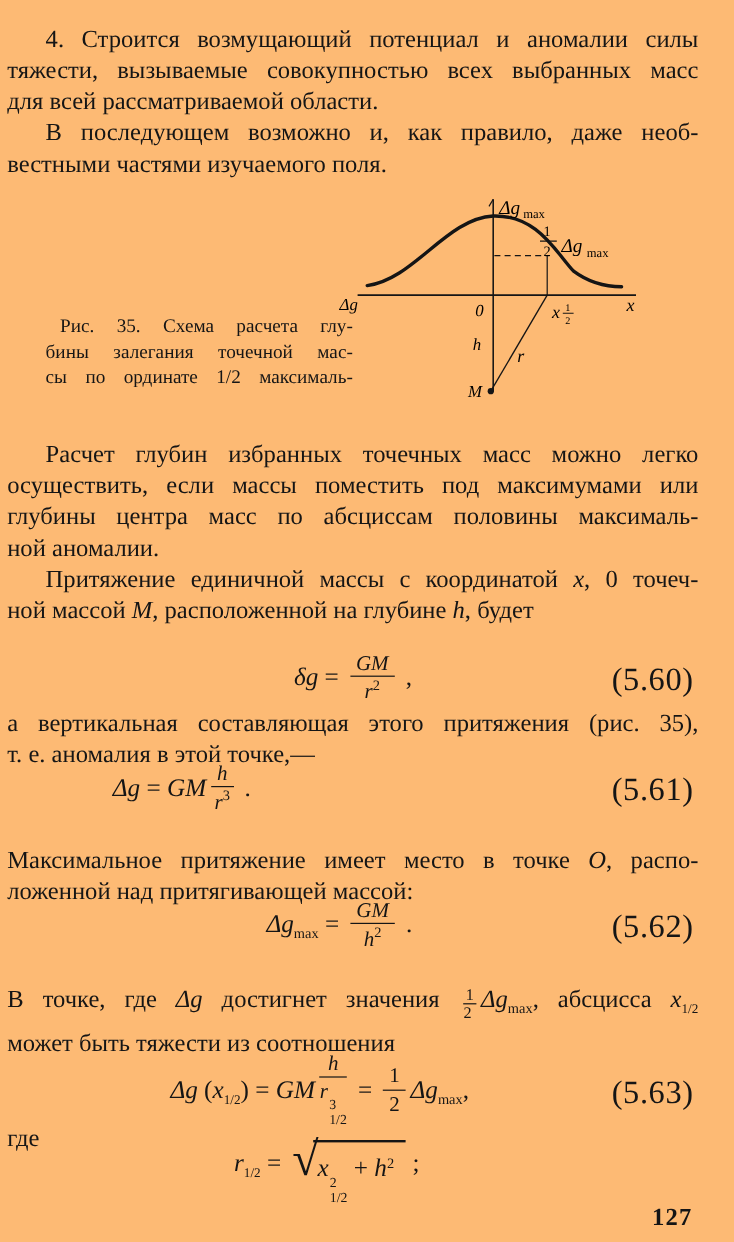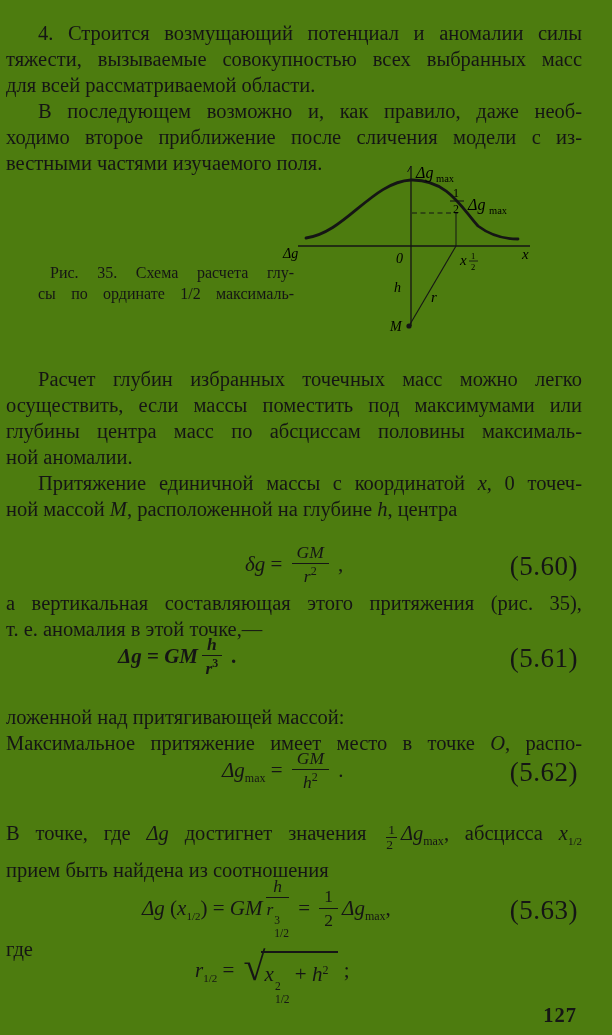--- a/index.html
+++ b/index.html
@@ -1,18 +1,18 @@
 <!DOCTYPE html>
 <html><head>
 <meta charset="utf-8">
 <style>
   html,body{margin:0;padding:0;background:#e8e8e4;}
   .page{
     position:relative;width:612px;height:1035px;margin:0 auto;
-    background:#4d7c0f;color:#151515;overflow:hidden;
+    background:#fdba74;color:#151515;overflow:hidden;
     font-family:"Liberation Serif","DejaVu Serif",serif;
     font-size:20.5px;line-height:26px;
   }
   .block{position:absolute;left:6px;width:576px;}
   .tline{height:26px;white-space:nowrap;}
   .jl{text-align:justify;text-align-last:justify;white-space:normal;}
   .ll{text-align:left;}
   .ind{padding-left:32px;}
   .it{font-style:italic;}
   sub.s{font-size:12px;font-style:normal;vertical-align:-5px;letter-spacing:0;}
@@ -42,21 +42,20 @@
 </head>
 <body>
 
 <div class="page">
 
   <div class="block" style="top:20px;">
     <div class="tline jl ind">4. Строится возмущающий потенциал и аномалии силы</div>
     <div class="tline jl">тяжести, вызываемые совокупностью всех выбранных масс</div>
     <div class="tline ll">для всей рассматриваемой области.</div>
     <div class="tline jl ind">В последующем возможно и, как правило, даже необ-</div>
-    <div class="tline jl">ходимо второе приближение после сличения модели с из-</div>
     <div class="tline ll">вестными частями изучаемого поля.</div>
   </div>
 
   <div style="position:absolute;left:278px;top:158px;width:334px;height:195px;">
     <svg width="334" height="195" viewBox="0 0 334 195">
 
       <line x1="20" y1="88" x2="252" y2="88" stroke="#151515" stroke-width="1.5"></line>
 
       <line x1="133" y1="8" x2="133" y2="168" stroke="#151515" stroke-width="1.3"></line>
       <line x1="133" y1="8" x2="129.5" y2="14" stroke="#151515" stroke-width="1"></line>
@@ -90,60 +89,61 @@
 
       <text x="244" y="101" font-size="15" font-style="italic">x</text>
       <text x="116" y="134" font-size="14" font-style="italic">h</text>
       <text x="153" y="144" font-size="15" font-style="italic">r</text>
       <text x="112" y="173" font-size="14" font-style="italic">M</text>
     </svg>
   </div>
 
   <div class="caption">
     <div class="jl cind">Рис. 35. Схема расчета глу-</div>
+    <div class="jl">бины залегания точечной мас-</div>
     <div class="jl">сы по ординате 1/2 максималь-</div>
   </div>
 
   <div class="block" style="top:366px;">
     <div class="tline jl ind">Расчет глубин избранных точечных масс можно  легко</div>
     <div class="tline jl">осуществить, если массы поместить под максимумами или</div>
     <div class="tline jl">глубины центра масс по абсциссам половины максималь-</div>
     <div class="tline ll">ной  аномалии.</div>
     <div class="tline jl ind"><span>Притяжение единичной массы с координатой </span><span class="it">x</span><span>, 0 точеч-</span></div>
-    <div class="tline ll"><span>ной массой </span><span class="it">M</span><span>, расположенной на глубине </span><span class="it">h</span><span>, центра</span></div>
+    <div class="tline ll"><span>ной массой </span><span class="it">M</span><span>, расположенной на глубине </span><span class="it">h</span><span>, будет</span></div>
   </div>
 
   <div class="eq" style="top:540px;height:52px;align-items:center;">
     <div class="content" style="margin-left:245px;"><span class="it">δg</span><span> = </span><span class="frac"><span class="fn it">GM</span><span class="fd"><span class="it">r</span><sup class="s">2</sup></span></span><span> ,</span></div>
     <span class="eqnum">(5.60)</span>
   </div>
 
   <div class="block" style="top:590px;">
     <div class="tline jl">а вертикальная составляющая этого притяжения (рис. 35),</div>
     <div class="tline ll">т. е. аномалия в этой точке,—</div>
   </div>
 
   <div class="eq" style="top:632px;height:52px;">
-    <div class="content" style="margin-left:118px;font-weight:bold;"><span class="it">Δg</span><span> = </span><span class="it">GM</span><span class="frac"><span class="fn it">h</span><span class="fd"><span class="it">r</span><sup class="s">3</sup></span></span><span> .</span></div>
+    <div class="content" style="margin-left:94px;"><span class="it">Δg</span><span> = </span><span class="it">GM</span><span class="frac"><span class="fn it">h</span><span class="fd"><span class="it">r</span><sup class="s">3</sup></span></span><span> .</span></div>
     <span class="eqnum">(5.61)</span>
   </div>
 
   <div class="block" style="top:704px;">
+    <div class="tline jl"><span>Максимальное притяжение имеет место в точке </span><span class="it">O</span><span>, распо-</span></div>
     <div class="tline ll">ложенной над притягивающей массой:</div>
-    <div class="tline jl"><span>Максимальное притяжение имеет место в точке </span><span class="it">O</span><span>, распо-</span></div>
   </div>
 
   <div class="eq" style="top:746px;height:52px;">
     <div class="content" style="margin-left:222px;"><span class="it">Δg</span><sub class="s">max</sub><span> = </span><span class="frac"><span class="fn it">GM</span><span class="fd"><span class="it">h</span><sup class="s">2</sup></span></span><span> .</span></div>
     <span class="eqnum">(5.62)</span>
   </div>
 
   <div class="block" style="top:820px;">
     <div class="jl" style="height:37px;white-space:nowrap;"><span>В точке,  где </span><span class="it">Δg</span><span> достигнет значения </span><span class="sfrac"><span class="fn">1</span><span class="fd">2</span></span><span class="it">Δg</span><sub class="s">max</sub><span>,  абсцисса  </span><span class="it">x</span><sub class="s" style="font-size:11px;">1/2</sub></div>
-    <div class="tline ll">прием быть найдена из соотношения</div>
+    <div class="tline ll">может быть тяжести из соотношения</div>
   </div>
 
   <div class="eq" style="top:882px;height:56px;">
     <div class="content" style="margin-left:142px;"><span class="it">Δg</span><span> (</span><span class="it">x</span><sub class="s" style="font-size:11px;">1/2</sub><span>)</span><span> = </span><span class="it">GM</span><span class="frac"><span class="fn it">h</span><span class="fd"><span class="it">r</span><span class="ss">
               <span>3</span>
               <span>1/2</span>
             </span></span></span><span> = </span><span class="frac"><span class="fn">1</span><span class="fd">2</span></span><span class="it">Δg</span><sub class="s">max</sub><span>,</span></div>
     <span class="eqnum">(5.63)</span>
   </div>
 

